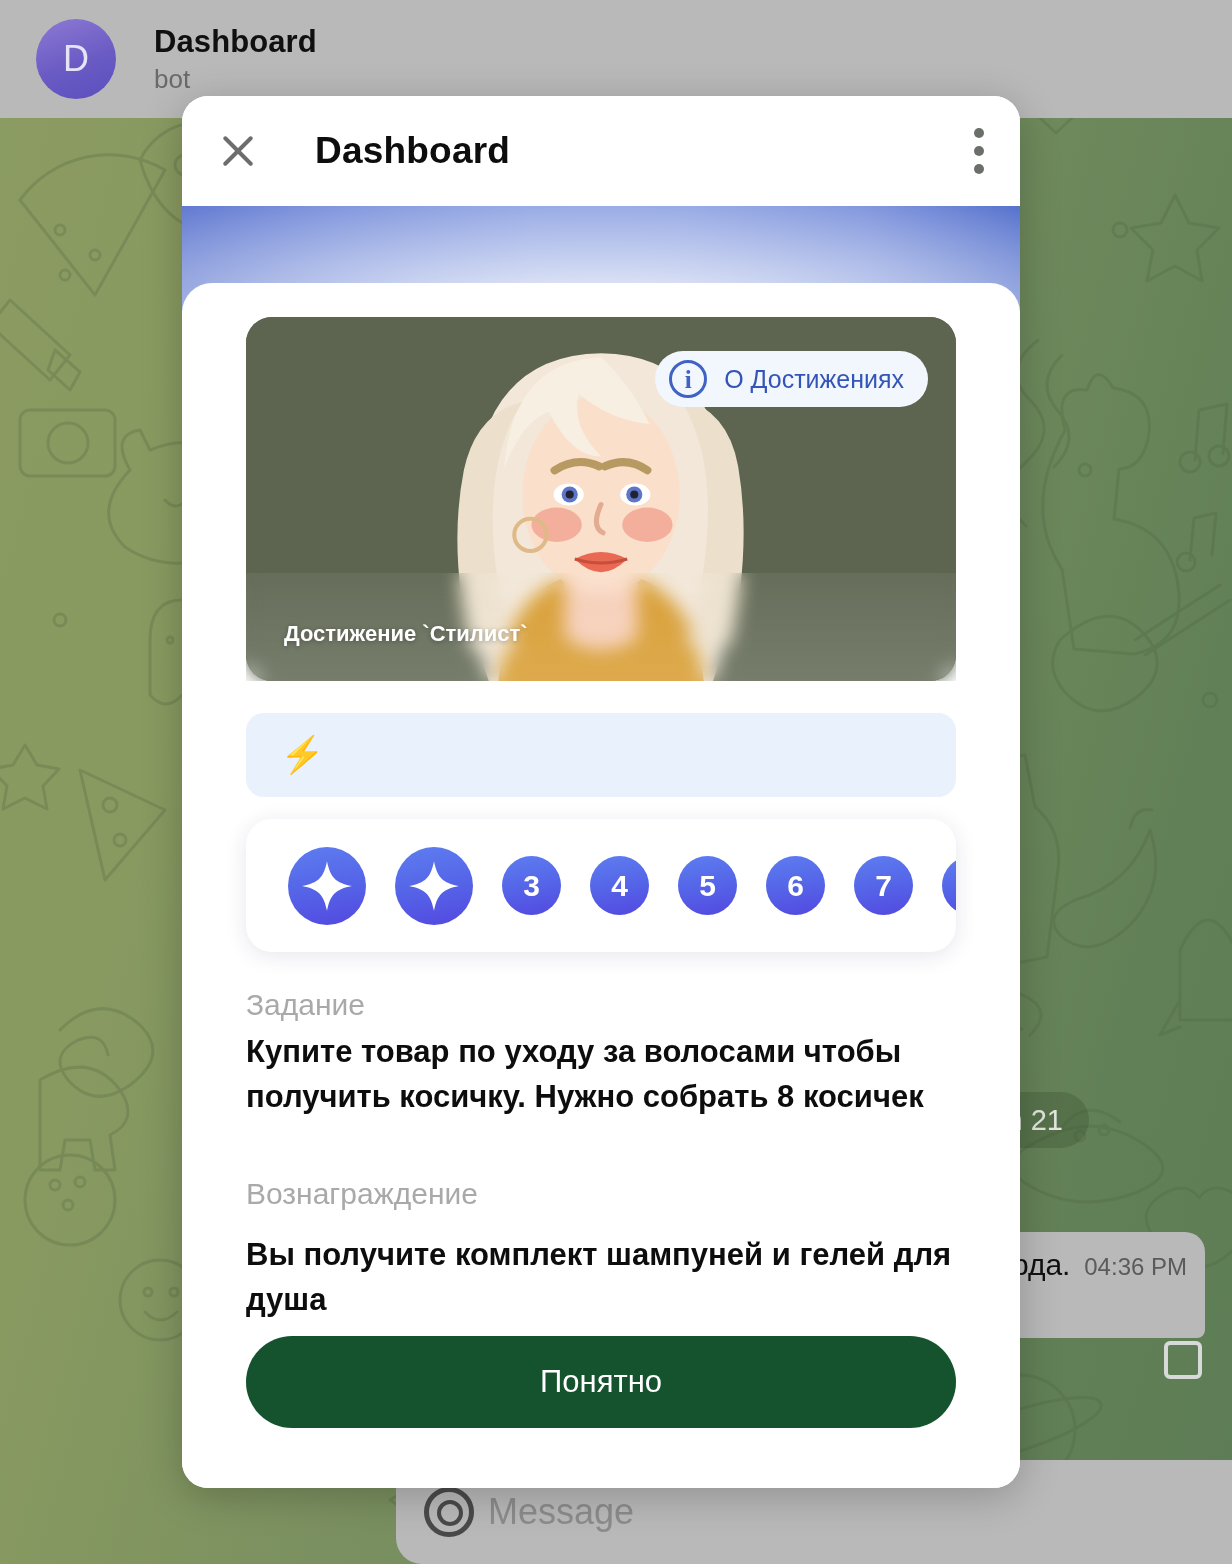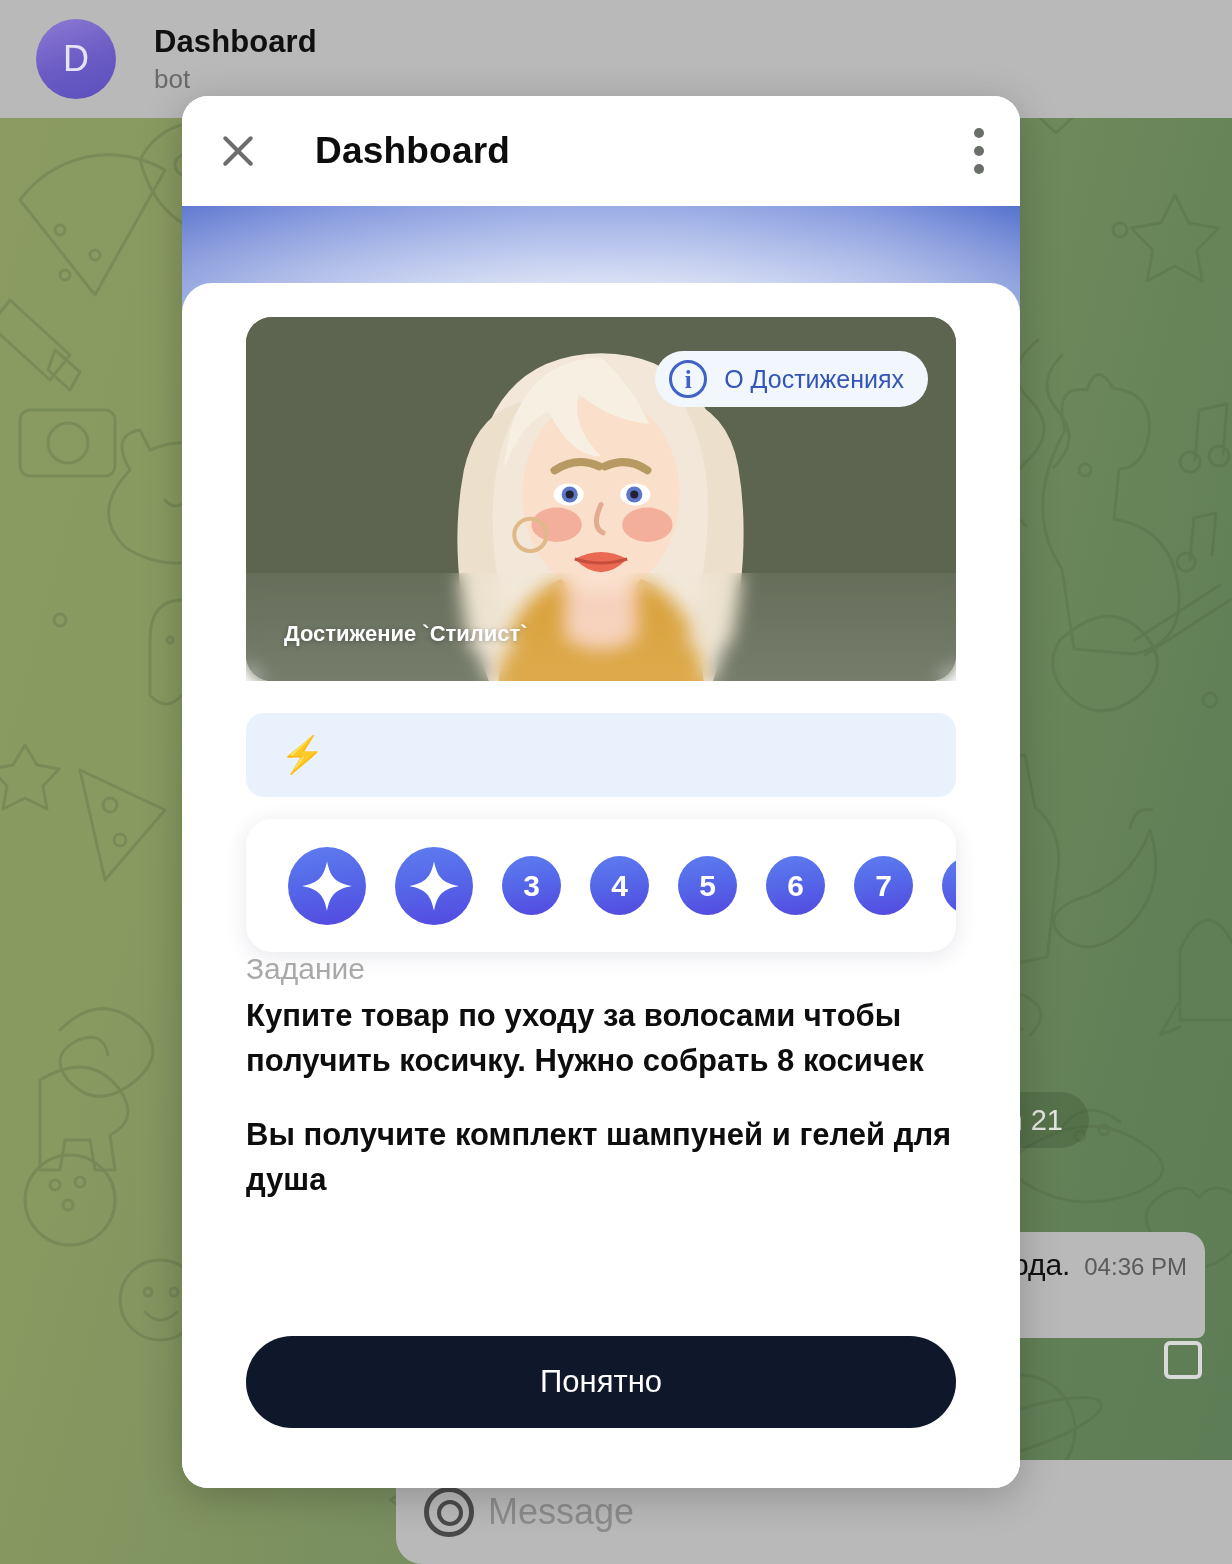--- a/index.html
+++ b/index.html
@@ -203,29 +203,29 @@
   .step.todo { width: 59px; height: 59px; font-size: 30px; }
   .step .spark { width: 54px; height: 54px; fill: #fff; }
 
   
   .sec-label {
     color: #a9a9a9; font-size: 30px; font-weight: 400;
   }
   .sec-text {
     color: #0d0d0d; font-size: 31px; font-weight: 700; line-height: 1.44;
   }
-  #task-label { }
+  #task-label { margin-top: 36px; }
   #task-text  { margin-top: 8px; }
   #reward-label { margin-top: 58px; }
-  #reward-text  { margin-top: 30px; }
+  #reward-text  { margin-top: 22px; }
 
   #cta {
     position: absolute; left: 64px; right: 64px; bottom: 60px;
     height: 92px;
-    background: #0f172a;
+    background: #14532d;
     border-radius: 46px;
     border: none;
     color: #fff; font-size: 31px; font-family: "Liberation Sans", sans-serif;
     cursor: pointer;
   }
 </style>
 </head>
 <body>
 
 <div id="chat-bg">
@@ -457,18 +457,19 @@
         <div class="step todo">4</div>
         <div class="step todo">5</div>
         <div class="step todo">6</div>
         <div class="step todo">7</div>
         <div class="step todo">8</div>
       </div>
 
     <div class="sec-label" id="task-label">Задание</div>
     <div class="sec-text" id="task-text">Купите товар по уходу за волосами чтобы получить косичку. Нужно собрать 8 косичек</div>
 
+    <div class="sec-label" id="reward-label">Вознаграждение</div>
     <div class="sec-text" id="reward-text">Вы получите комплект шампуней и гелей для душа</div>
 
   </div>
 
   <button id="cta">Понятно</button>
 </div>
 
 </body></html>

